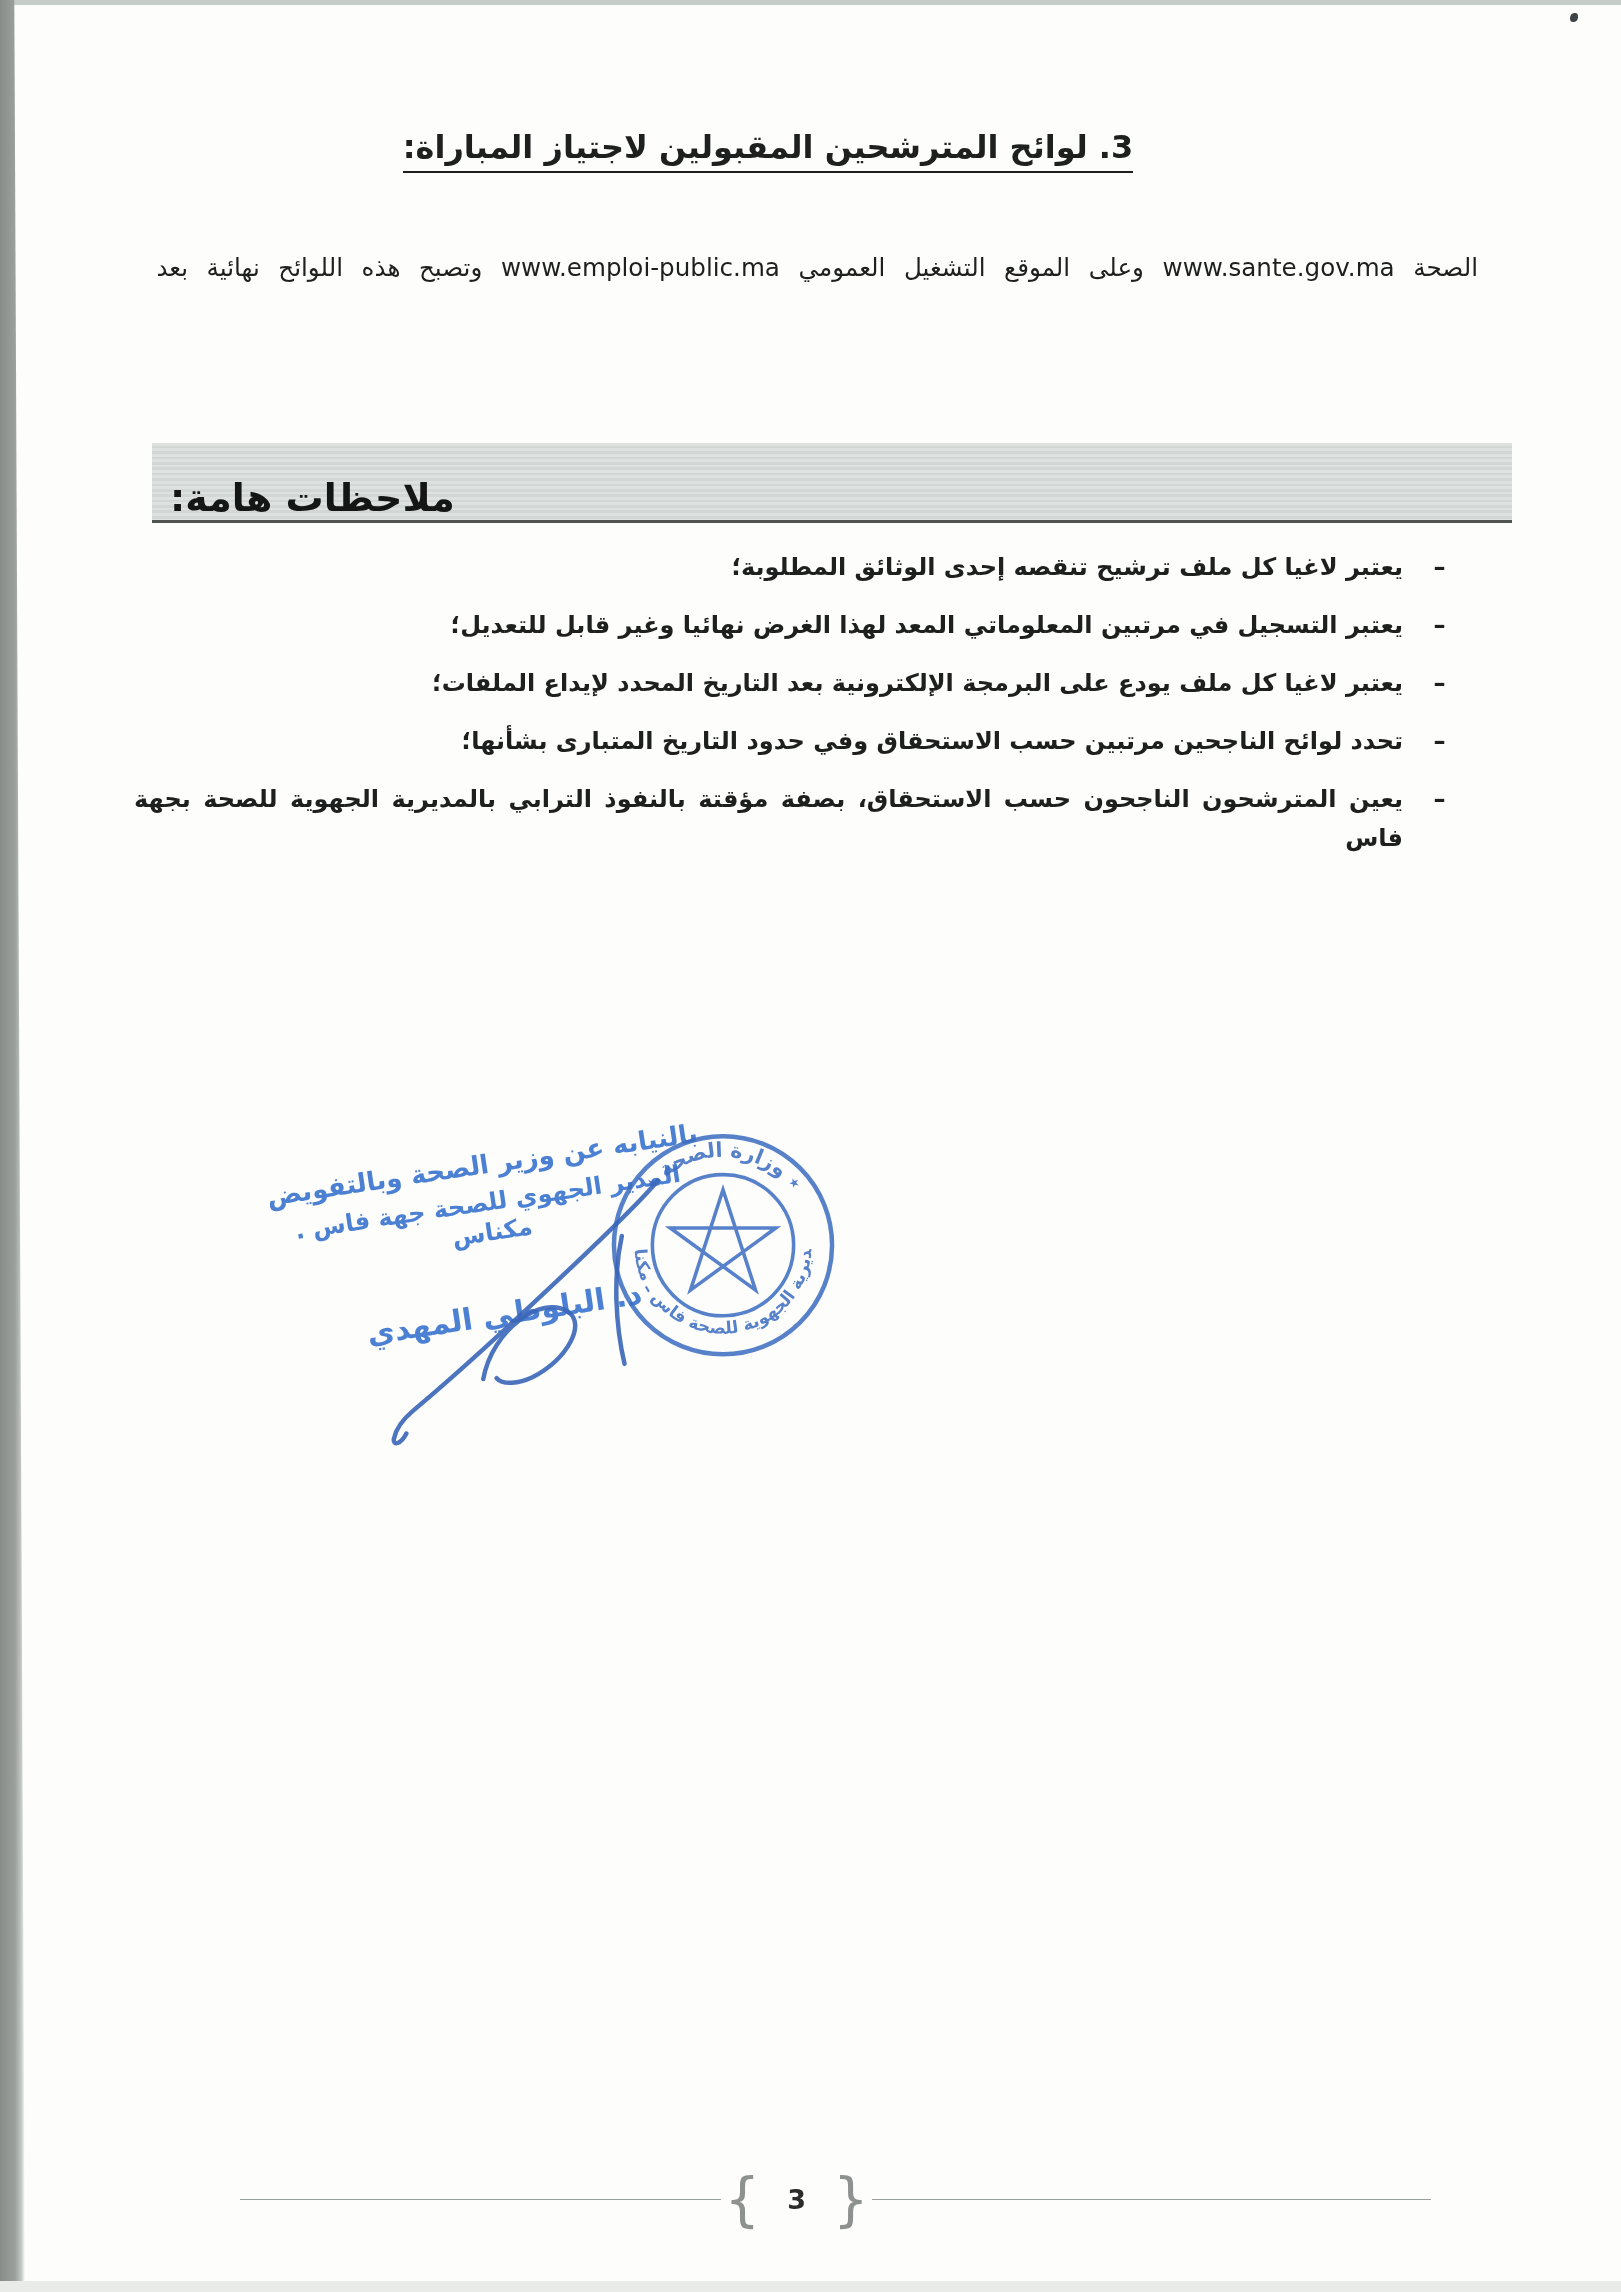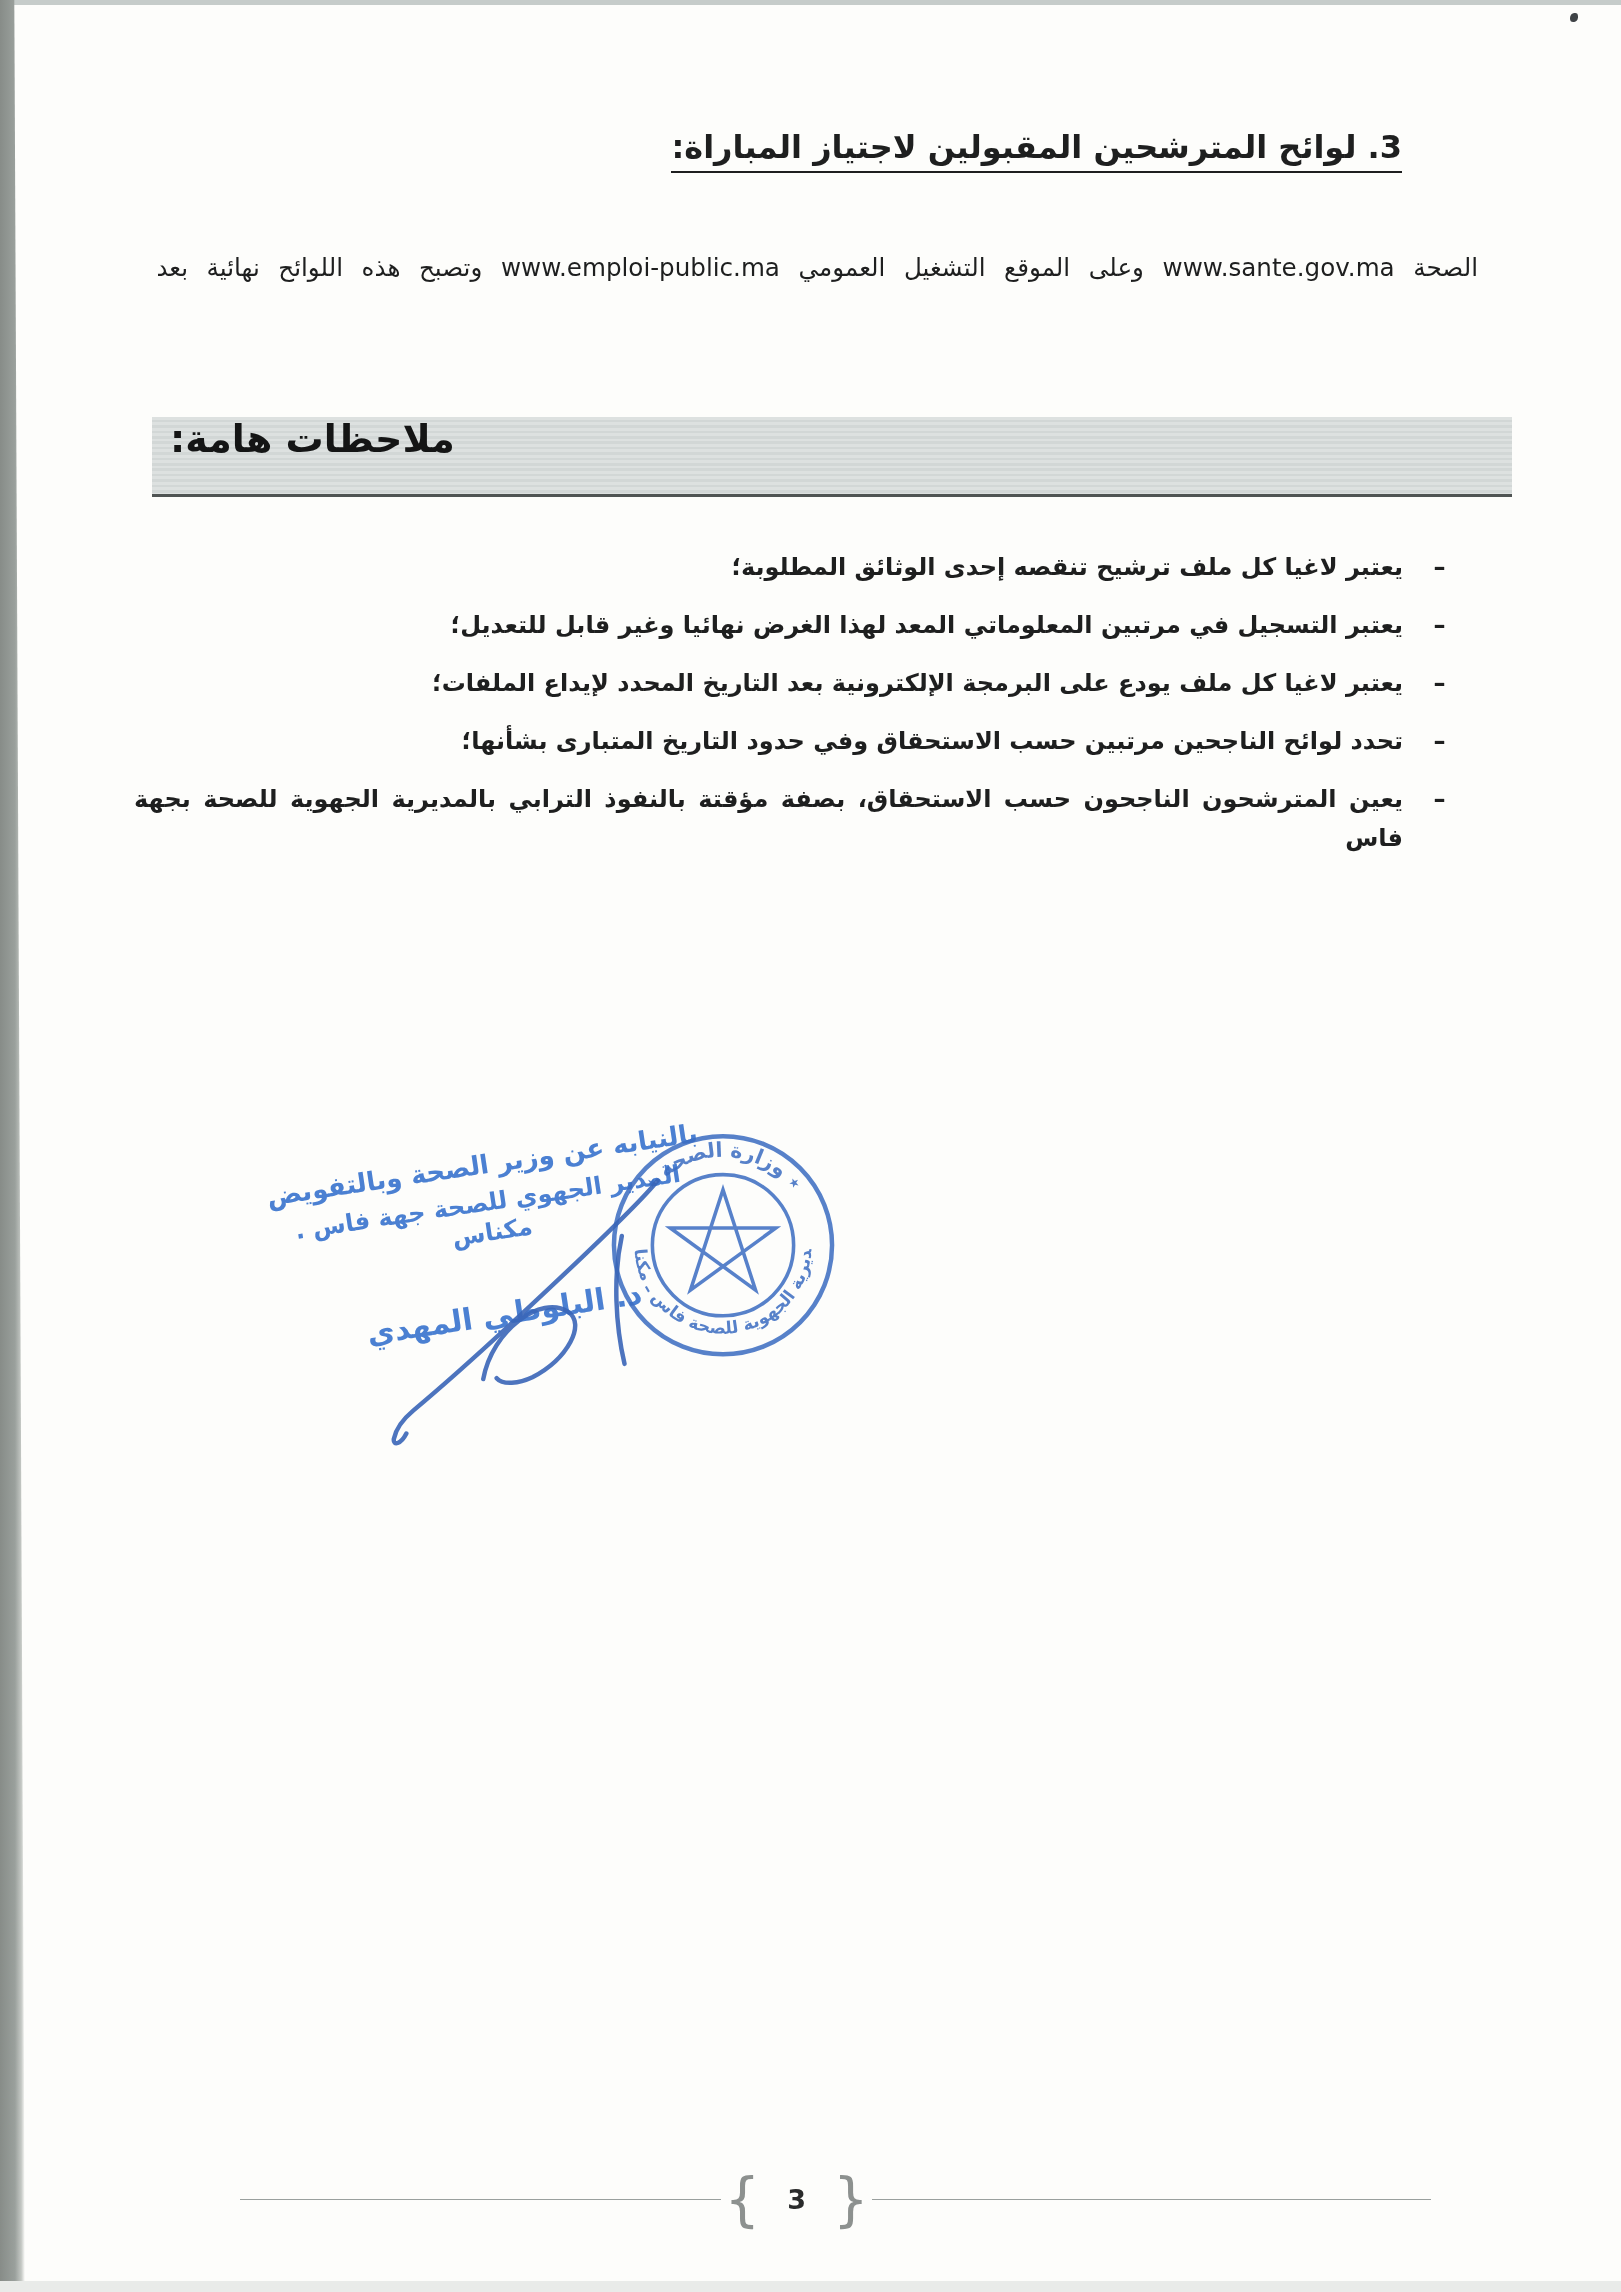--- a/index.html
+++ b/index.html
@@ -16,32 +16,32 @@
   .scan-left{position:absolute;top:0;left:0;width:25px;height:2293px;
     background:linear-gradient(90deg,#878c88 0%,#9aa09c 60%,#c4c8c4 85%,rgba(253,253,251,0) 100%);
     clip-path:polygon(0 0,14.3px 0,25px 100%,0 100%);}
   .scan-bottom{position:absolute;left:0;right:0;bottom:0;height:11.6px;background:#e9ebe9;}
   .speck{position:absolute;left:1570px;top:12.5px;width:8px;height:9.9px;background:#3f4346;
     border-radius:60% 40% 55% 45%;}
 
   
   .content{position:absolute;left:134px;right:117px;top:0;}
 
-  .title-row{position:absolute;top:128px;left:0;right:0;text-align:right;direction:rtl;}
+  .title-row{position:absolute;top:128px;left:0;right:0;text-align:center;direction:rtl;}
   .title{display:inline-block;margin-right:103px;font-size:32px;font-weight:bold;
     border-bottom:2.7px solid #1e1f1f;padding-bottom:4.5px;letter-spacing:0;}
 
   .paragraph{position:absolute;top:235px;left:22.4px;right:27px;direction:rtl;font-size:24.6px;}
   .p-line{line-height:65px;text-align:justify;text-align-last:justify;white-space:normal;}
   .p-line.last{text-align:right;text-align-last:right;}
 
-  .band{position:absolute;top:417px;left:18px;right:-7.2px;height:77px;
+  .band{position:absolute;top:443px;left:18px;right:-7.2px;height:77px;
     background:repeating-linear-gradient(180deg,#dde1e0 0 2.7px,#d2d7d6 2.7px 5.4px);
     border-bottom:3.6px solid #4f5453;
-    display:flex;align-items:flex-start;justify-content:flex-end;direction:rtl;}
+    display:flex;align-items:flex-end;justify-content:flex-end;direction:rtl;}
   .band-text{font-size:38px;font-weight:bold;padding-right:40px;padding-left:18px;color:#141515;}
 
   .notes{position:absolute;top:548px;left:0;right:0;direction:rtl;}
   .note{display:flex;gap:23px;padding-right:52px;margin-bottom:19px;
     font-size:24px;font-weight:bold;line-height:39px;}
   .dash{flex:0 0 auto;width:27px;text-align:center;font-weight:bold;}
   .note-body{flex:1;min-width:0;}
   .nl-justify{text-align:justify;text-align-last:justify;}
   .nl-cont{margin-top:17px;margin-right:579px;text-align:right;white-space:nowrap;}
 

